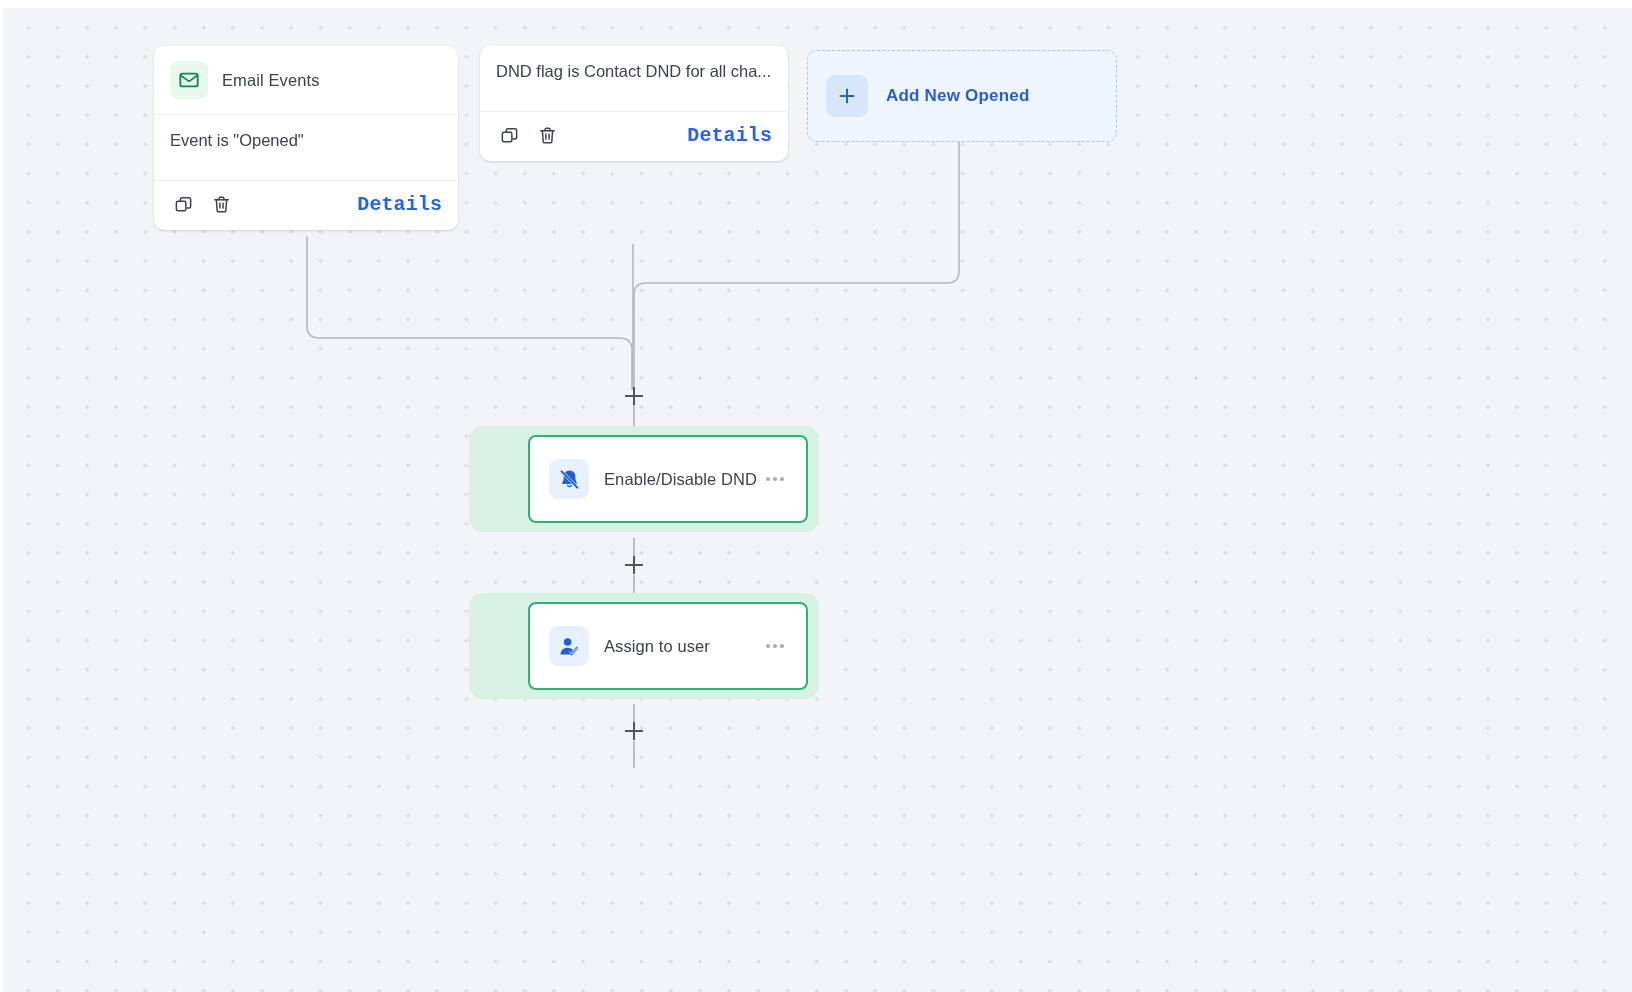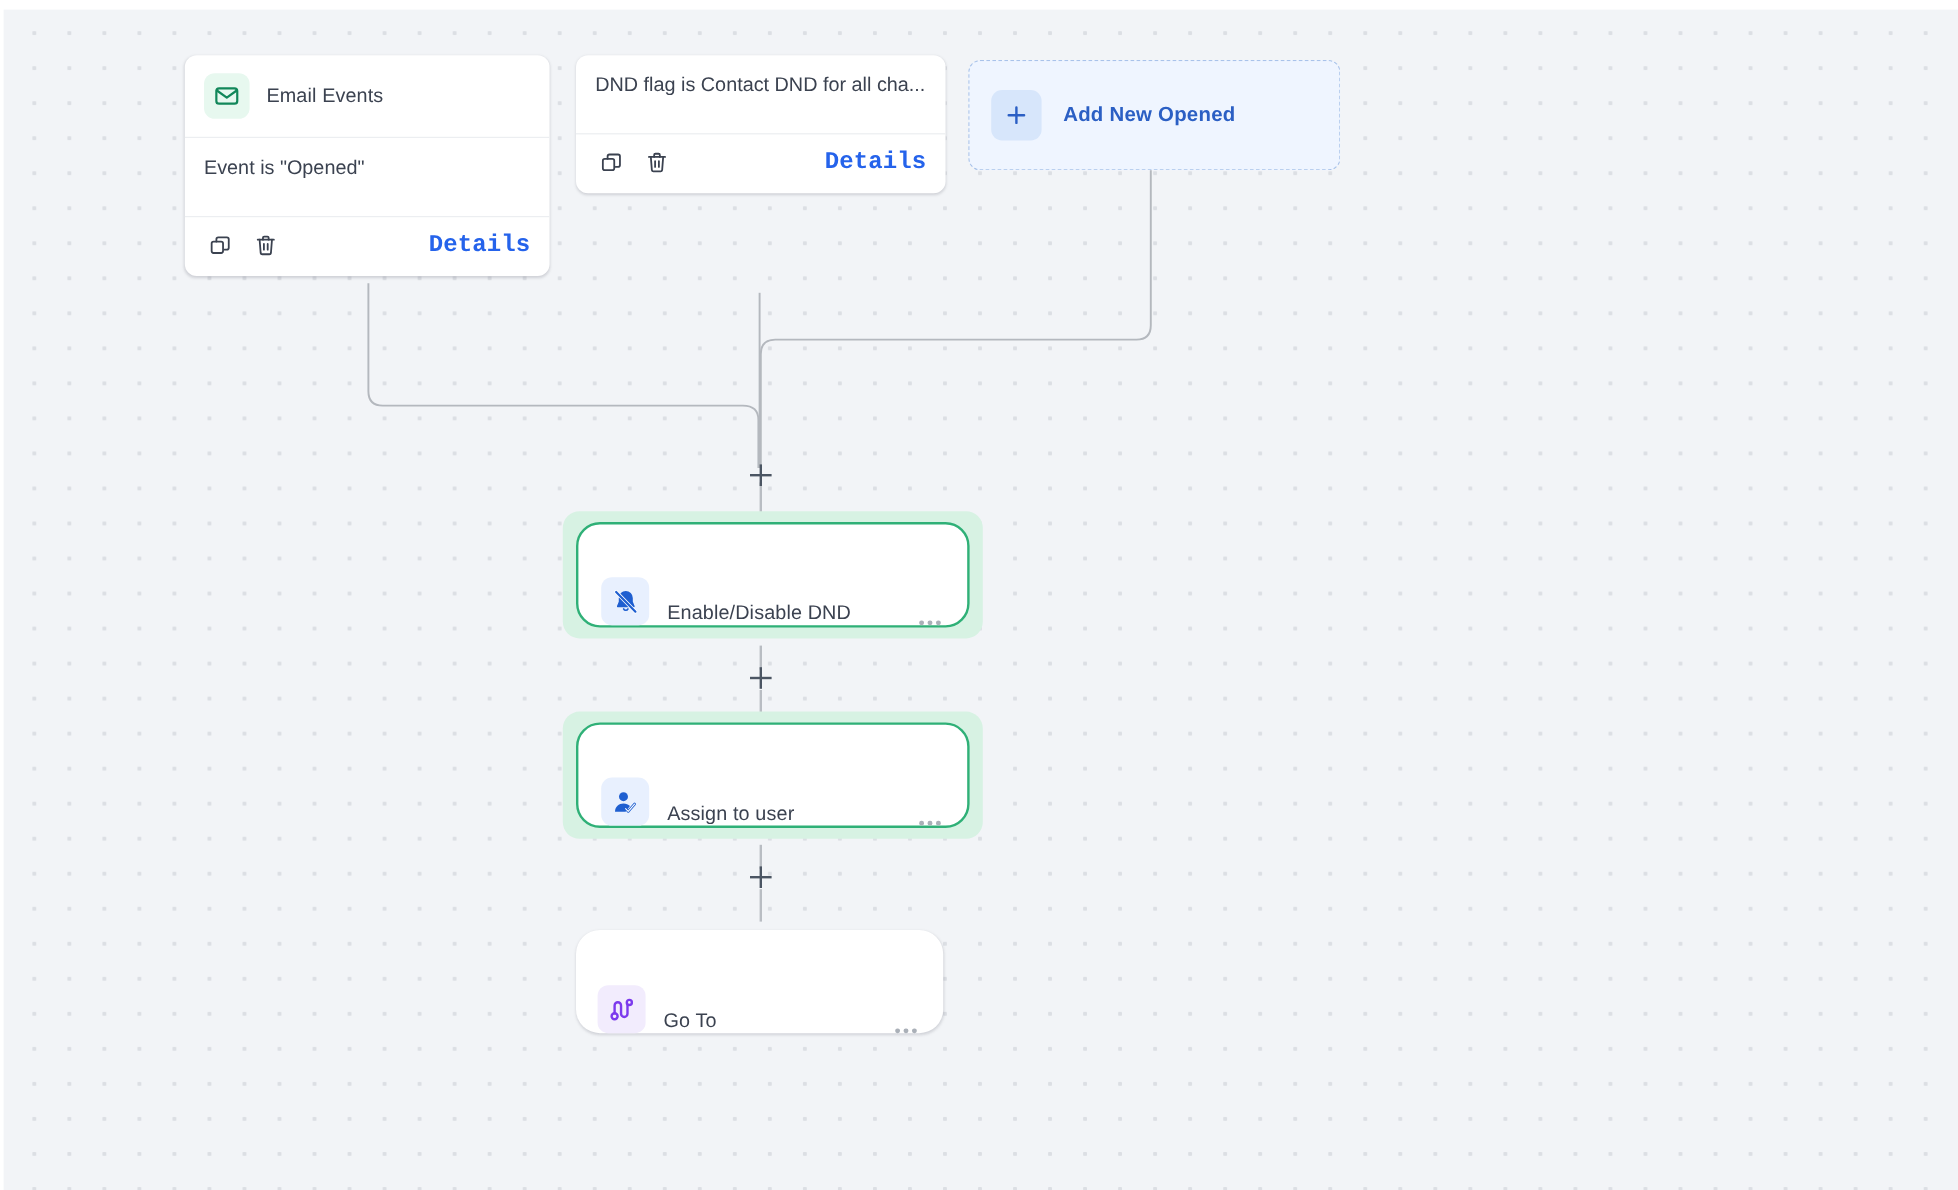--- a/index.html
+++ b/index.html
@@ -142,25 +142,26 @@
 
   
   .action-wrap { position: absolute; }
   .action-wrap.selected {
     background: #d7f2e3;
     border-radius: 14px;
     padding: 9px 11px;
   }
   .action-card {
     background: #ffffff;
-    border-radius: 20px;
-    display: flex;
-    align-items: flex-end;
+    border-radius: 8px;
+    display: flex;
+    align-items: center;
     box-sizing: border-box;
     box-shadow: 0 1px 3px rgba(16,24,40,.10), 0 1px 2px rgba(16,24,40,.05);
+    margin-left: 48px;
   }
   .action-wrap.selected .action-card {
     border: 2px solid #2fb077;
     box-shadow: none;
   }
   .ac-icon {
     width: 40px; height: 40px;
     border-radius: 9px;
     display: flex; align-items: center; justify-content: center;
     flex: 0 0 auto;
@@ -304,31 +305,14 @@
       </div>
       <div class="ac-title">Assign to user</div>
       <div class="ac-menu">
         <i></i>
           <i></i>
           <i></i>
       </div>
     </div>
   </div>
 
-  <div class="action-wrap" style="left:477px; top:767px; width:306px;">
-    <div class="action-card" style="height:86px;">
-      <div class="ac-icon purple" style="margin-left:18px;">
-        <svg width="23" height="23" viewBox="0 0 24 24" fill="none" stroke="#7c3aed" stroke-width="2.1" stroke-linecap="round" stroke-linejoin="round">
-          <circle cx="5.4" cy="17.6" r="2.6"></circle>
-          <circle cx="18.2" cy="5.6" r="2.2"></circle>
-          <path d="M5.4 15 V8.2 A2.8 2.8 0 0 1 8.2 5.4 A2.8 2.8 0 0 1 11 8.2 V15.4 A2.8 2.8 0 0 0 13.8 18.2 A2.8 2.8 0 0 0 16.6 15.4 V8"></path>
-        </svg>
-      </div>
-      <div class="ac-title">Go To</div>
-      <div class="ac-menu">
-        <i></i>
-          <i></i>
-          <i></i>
-      </div>
-    </div>
-  </div>
 
 </div>
 
 </body></html>

